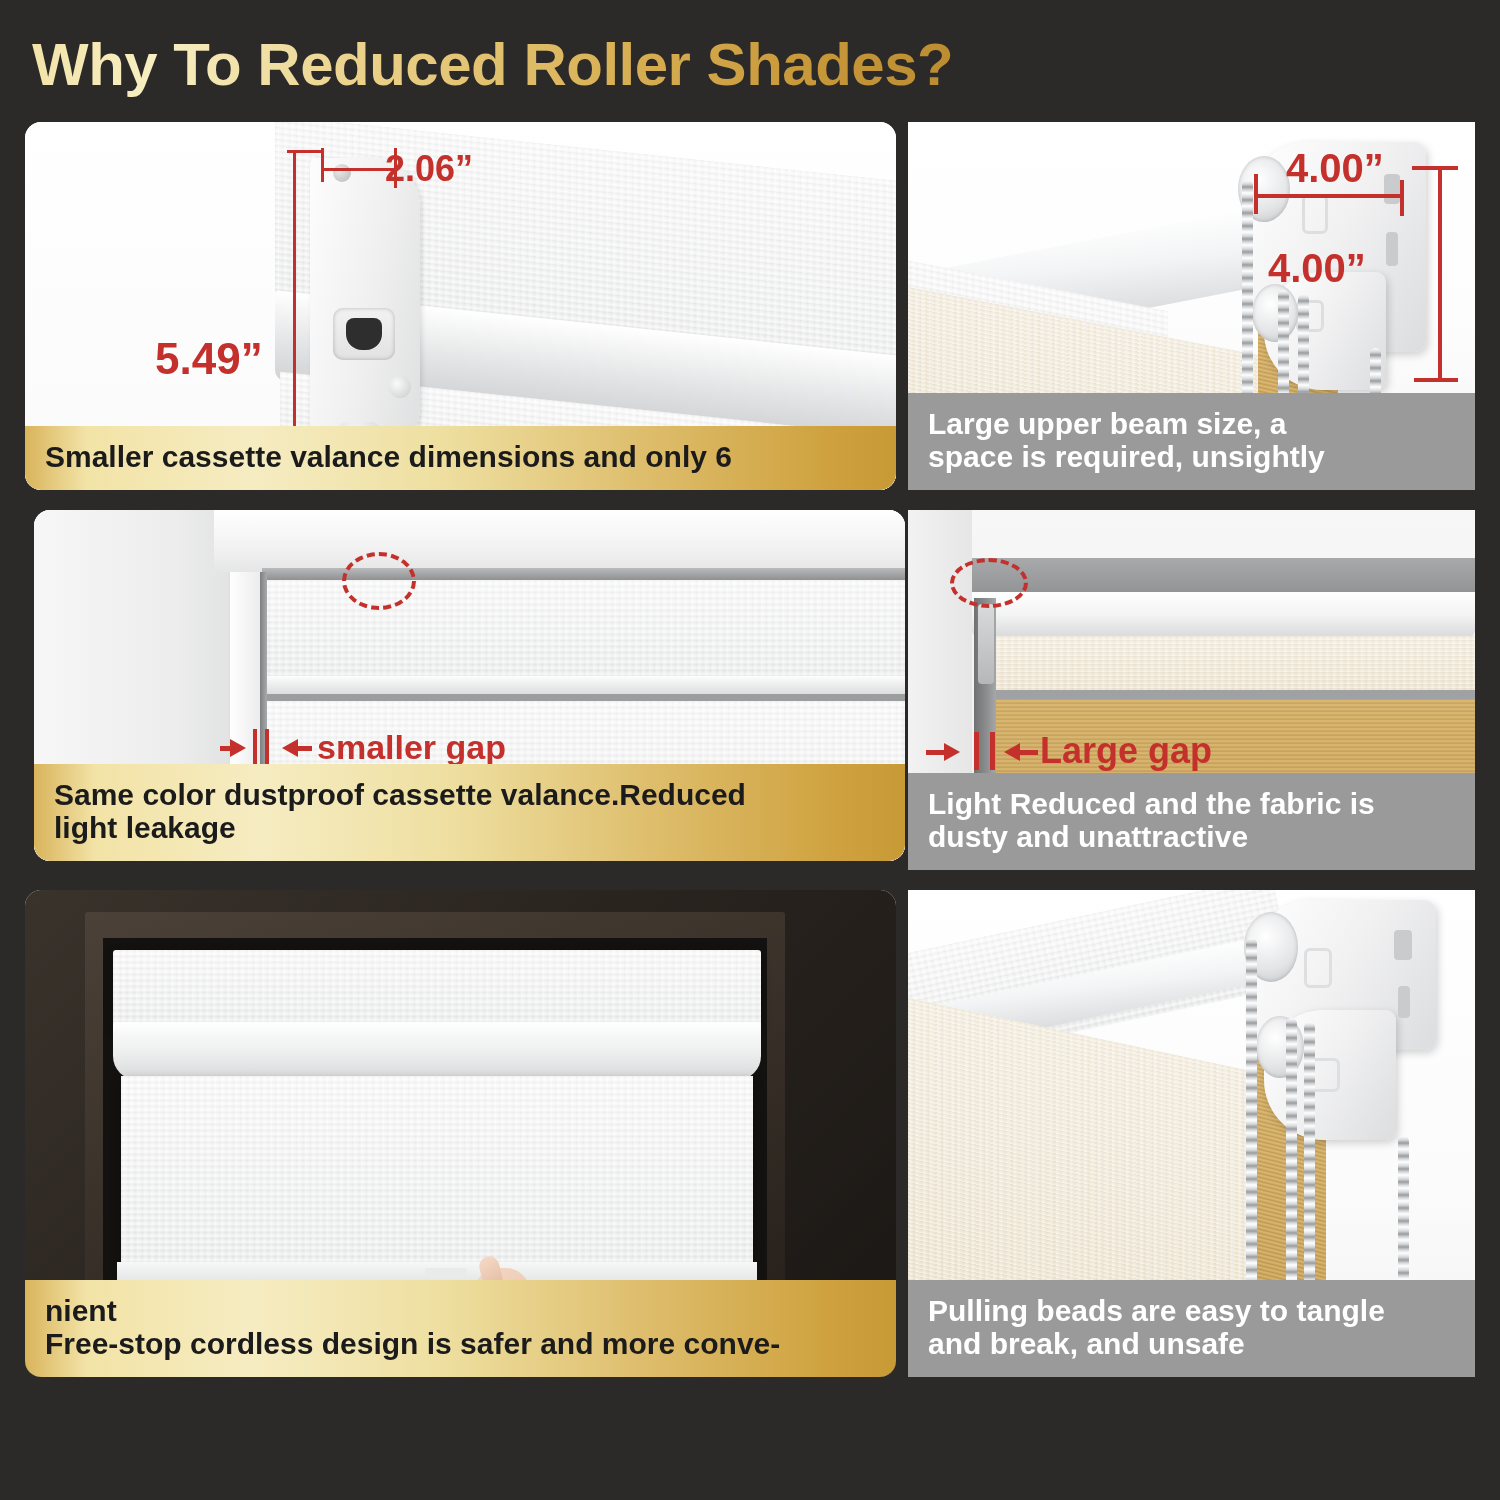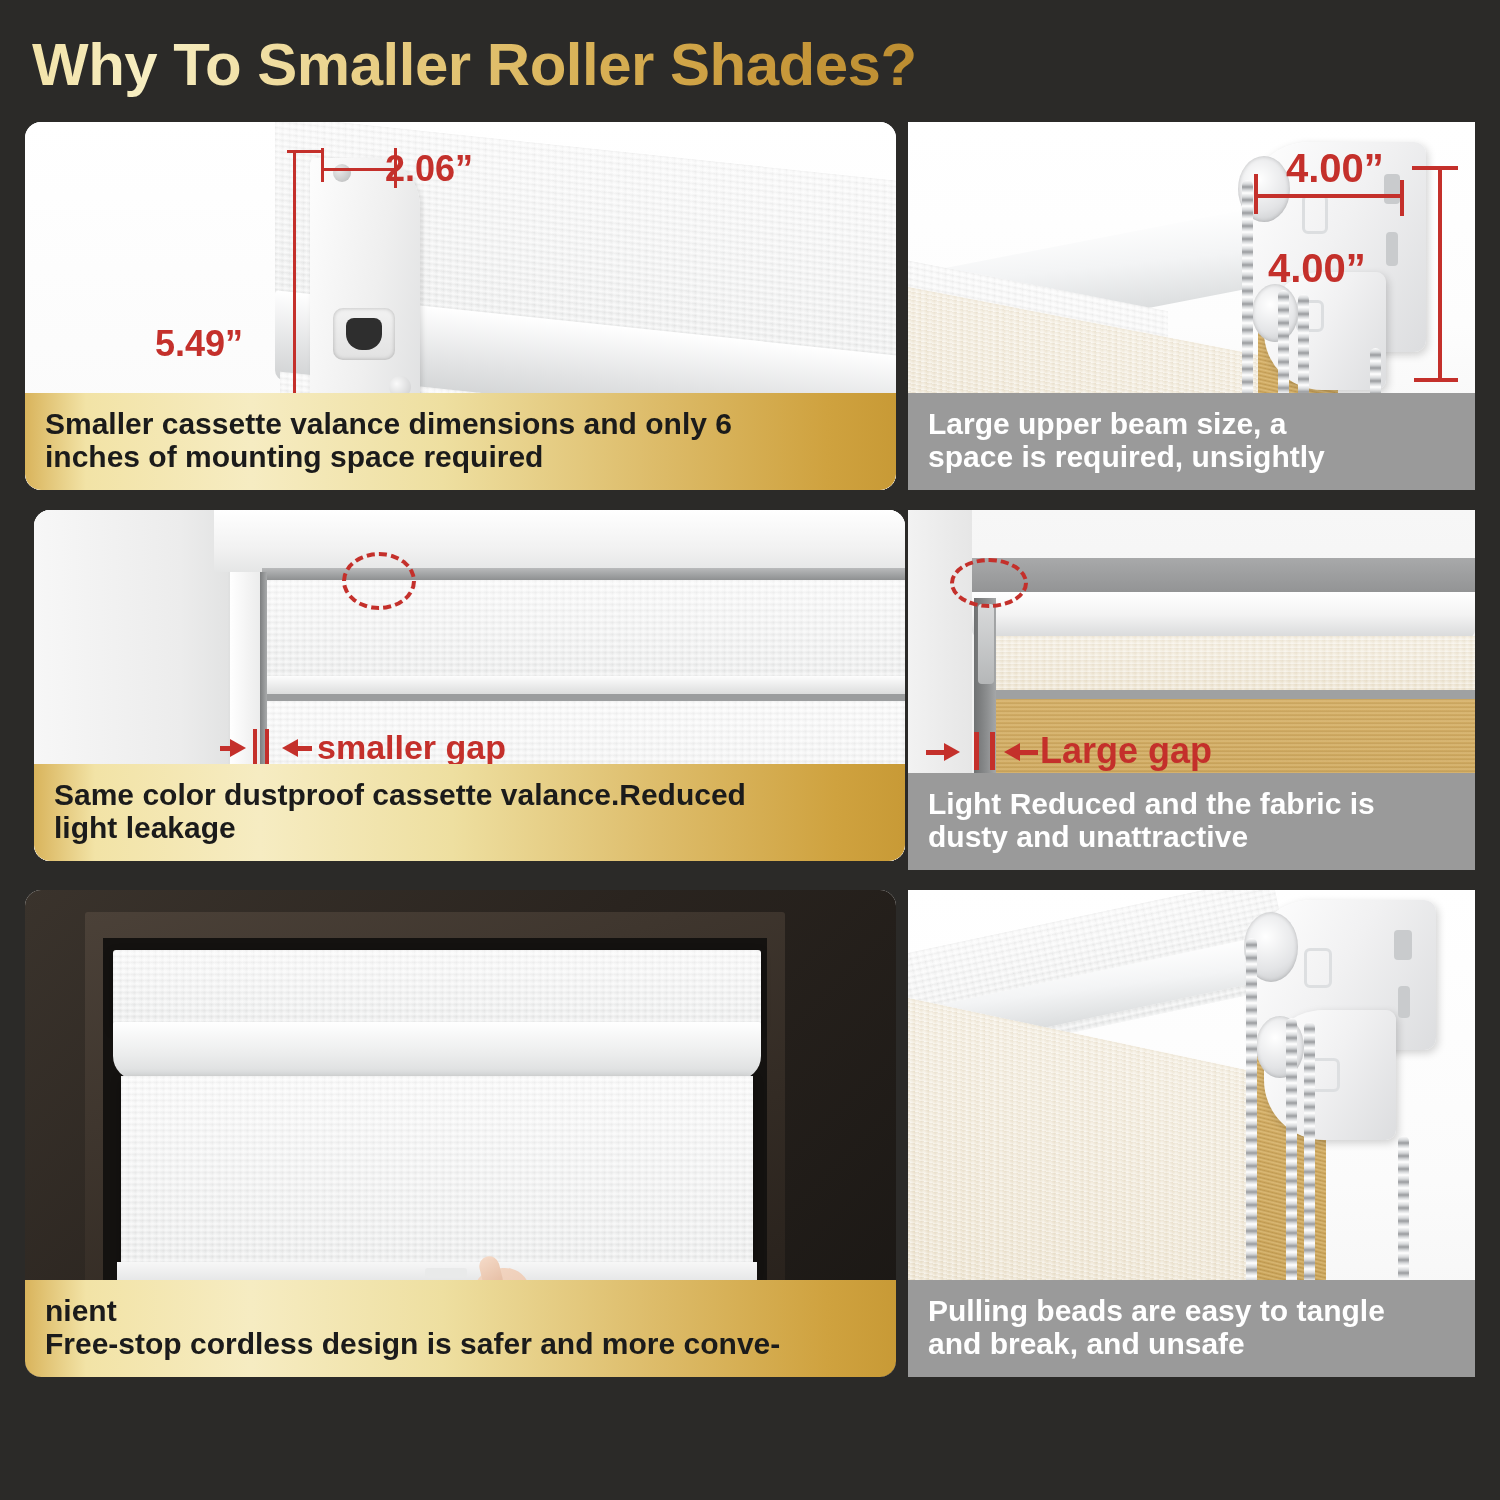--- a/index.html
+++ b/index.html
@@ -262,21 +262,21 @@
   .casing {
     position: absolute; left: 196px; top: 0; width: 46px; height: 100%;
     background: linear-gradient(90deg,#ffffff,#f3f3f3 40%,#e2e3e3);
     box-shadow: 2px 0 5px rgba(0,0,0,0.09);
   }
 </style>
 </head>
 <body>
 
 <div class="title-bar">
-  <div class="title">Why To Smaller Roller Shades?</div>
+  <div class="title">Why To Reduced Roller Shades?</div>
 </div>
 
 <div class="grid">
 
   <div class="panel good p-r1c1">
     <div class="photo" style="background:linear-gradient(180deg,#ffffff,#fafafa);">
       <div class="valance-body fabric-white"></div>
       <div class="valance-lip"></div>
       <div class="valance-shade fabric-white"></div>
       <div class="endcap"></div>
@@ -287,25 +287,24 @@
       <div class="endcap-screw2"></div>
 
       <div class="dimline" style="left:296px;top:46px;width:76px;height:3px;"></div>
       <div class="dimline" style="left:296px;top:26px;width:3px;height:34px;"></div>
       <div class="dimline" style="left:369px;top:26px;width:3px;height:40px;"></div>
       <div class="dimlabel" style="left:360px;top:26px;font-size:36px;">2.06”</div>
 
       <div class="dimline" style="left:268px;top:28px;width:3px;height:318px;"></div>
       <div class="dimline" style="left:262px;top:28px;width:36px;height:3px;"></div>
       <div class="dimline" style="left:250px;top:344px;width:48px;height:3px;"></div>
-      <div class="dimlabel" style="left:130px;top:201px;font-size:36px;">5.49”</div>
+      <div class="dimlabel" style="left:130px;top:212px;font-size:44px;">5.49”</div>
     </div>
     <div class="caption good">
       <span class="ln">Smaller cassette valance dimensions and only 6</span>
-      <span class="ln">inches of mounting space required</span>
     </div>
   </div>
 
   <div class="panel bad p-r1c2">
     <div class="photo" style="background:linear-gradient(180deg,#ffffff 0%,#fdfdfd 55%,#f4f4f4 100%);">
 
       <div class="roller-tube fabric-white" style="left:-30px;top:118px;width:430px;height:78px;transform:rotate(-11deg);border-radius:6px;"></div>
 
       <div class="fabric-white" style="position:absolute;left:-40px;top:160px;width:300px;height:210px;transform:skewY(11deg);"></div>
 

